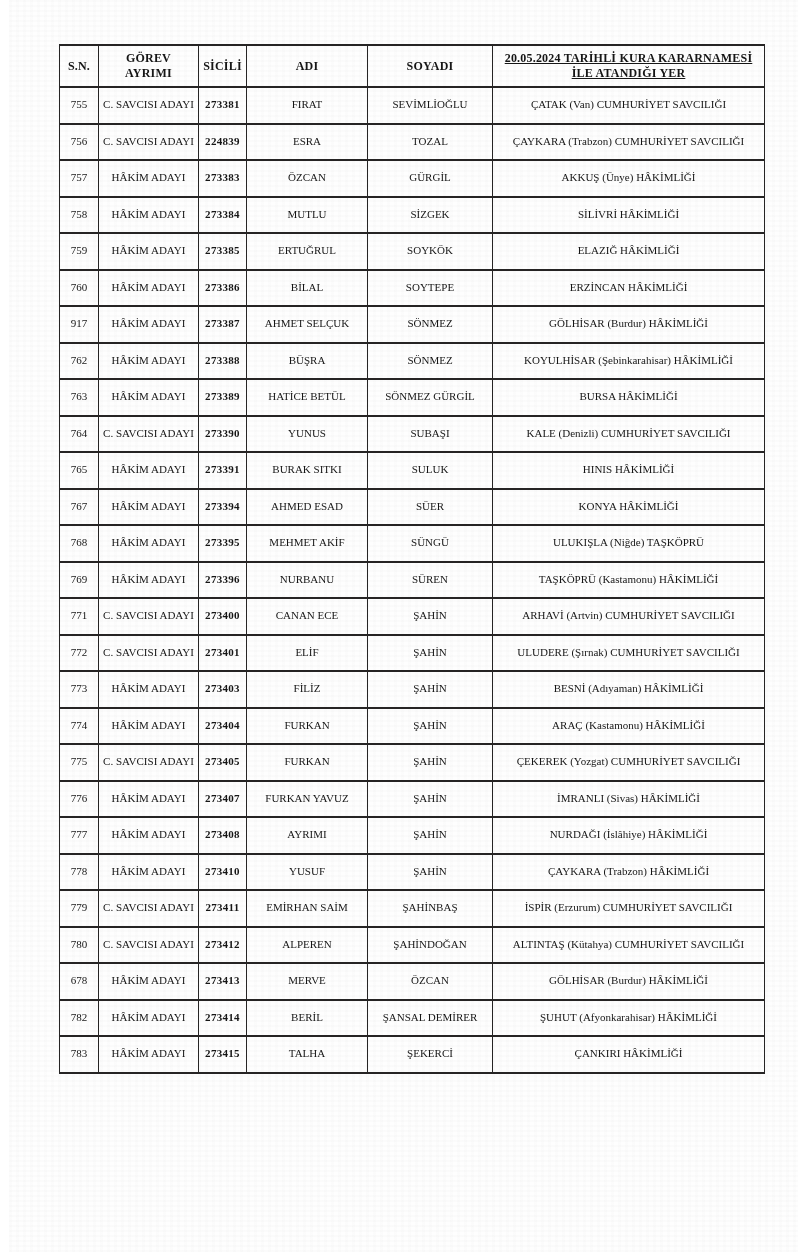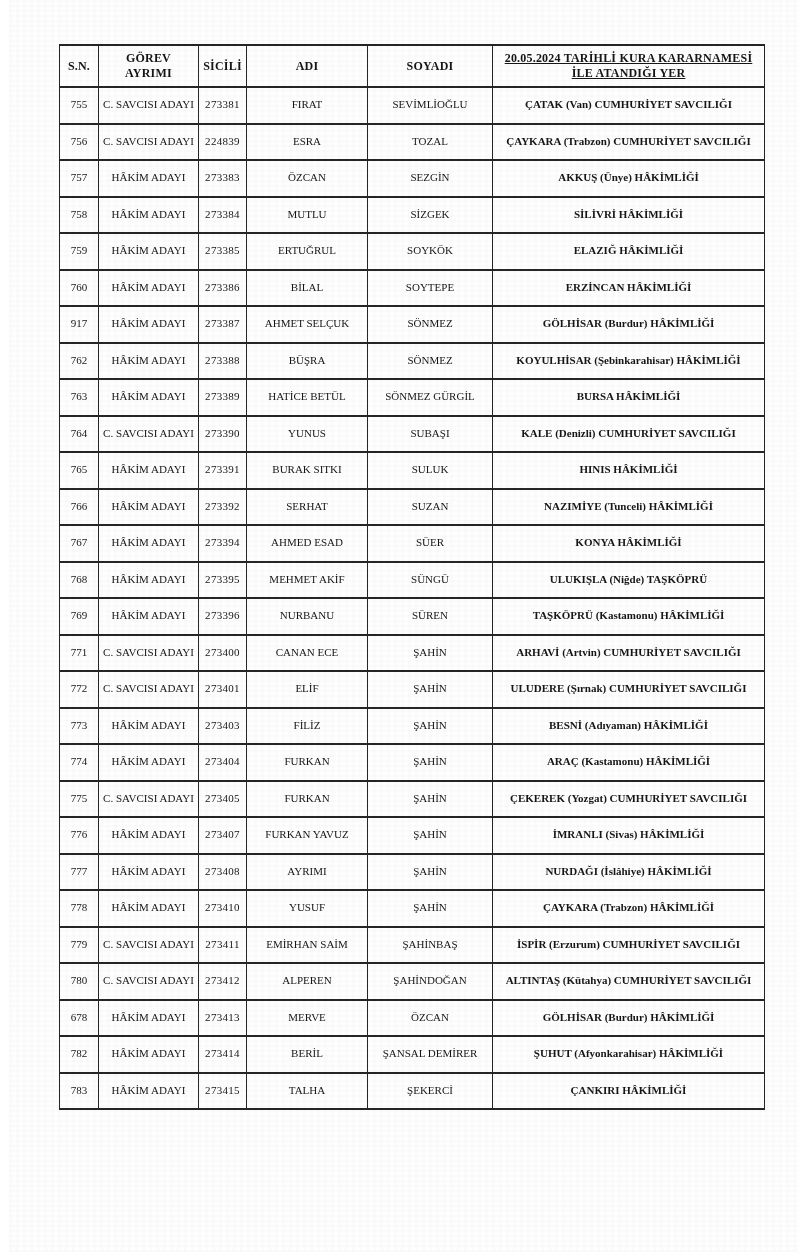--- a/index.html
+++ b/index.html
@@ -50,22 +50,22 @@
   table.doc-table thead th {
     height: 42px;
     font-size: 12px;
     font-weight: bold;
     letter-spacing: 0.2px;
   }
   table.doc-table tbody td {
     height: 36.5px;
     font-size: 11px;
   }
-  td.col-sicili { font-size: 11.5px; letter-spacing: 0.3px; }
-  td.col-atandigi_yer { font-size: 10.8px; font-weight: bold; }
+  td.col-sicili { font-size: 11.5px; letter-spacing: 0.3px; font-weight: bold; }
+  td.col-atandigi_yer { font-size: 10.8px; }
   th.col-atandigi_yer { font-size: 11.5px; line-height: 1.35; text-decoration: underline; }
 </style>
 </head>
 <body>
 
 <div class="page">
   <table class="doc-table">
     <colgroup>
       <col style="width:39px">
       <col style="width:100px">
@@ -99,21 +99,21 @@
           <td class="col-sicili">224839</td>
           <td class="col-adi">ESRA</td>
           <td class="col-soyadi">TOZAL</td>
           <td class="col-atandigi_yer">ÇAYKARA (Trabzon) CUMHURİYET SAVCILIĞI</td>
         </tr>
         <tr>
           <td class="col-sn">757</td>
           <td class="col-gorev_ayrimi">HÂKİM ADAYI</td>
           <td class="col-sicili">273383</td>
           <td class="col-adi">ÖZCAN</td>
-          <td class="col-soyadi">SEZGİN</td>
+          <td class="col-soyadi">GÜRGİL</td>
           <td class="col-atandigi_yer">AKKUŞ (Ünye) HÂKİMLİĞİ</td>
         </tr>
         <tr>
           <td class="col-sn">758</td>
           <td class="col-gorev_ayrimi">HÂKİM ADAYI</td>
           <td class="col-sicili">273384</td>
           <td class="col-adi">MUTLU</td>
           <td class="col-soyadi">SİZGEK</td>
           <td class="col-atandigi_yer">SİLİVRİ HÂKİMLİĞİ</td>
         </tr>
@@ -165,28 +165,20 @@
           <td class="col-soyadi">SUBAŞI</td>
           <td class="col-atandigi_yer">KALE (Denizli) CUMHURİYET SAVCILIĞI</td>
         </tr>
         <tr>
           <td class="col-sn">765</td>
           <td class="col-gorev_ayrimi">HÂKİM ADAYI</td>
           <td class="col-sicili">273391</td>
           <td class="col-adi">BURAK SITKI</td>
           <td class="col-soyadi">SULUK</td>
           <td class="col-atandigi_yer">HINIS HÂKİMLİĞİ</td>
-        </tr>
-        <tr>
-          <td class="col-sn">766</td>
-          <td class="col-gorev_ayrimi">HÂKİM ADAYI</td>
-          <td class="col-sicili">273392</td>
-          <td class="col-adi">SERHAT</td>
-          <td class="col-soyadi">SUZAN</td>
-          <td class="col-atandigi_yer">NAZIMİYE (Tunceli) HÂKİMLİĞİ</td>
         </tr>
         <tr>
           <td class="col-sn">767</td>
           <td class="col-gorev_ayrimi">HÂKİM ADAYI</td>
           <td class="col-sicili">273394</td>
           <td class="col-adi">AHMED ESAD</td>
           <td class="col-soyadi">SÜER</td>
           <td class="col-atandigi_yer">KONYA HÂKİMLİĞİ</td>
         </tr>
         <tr>

